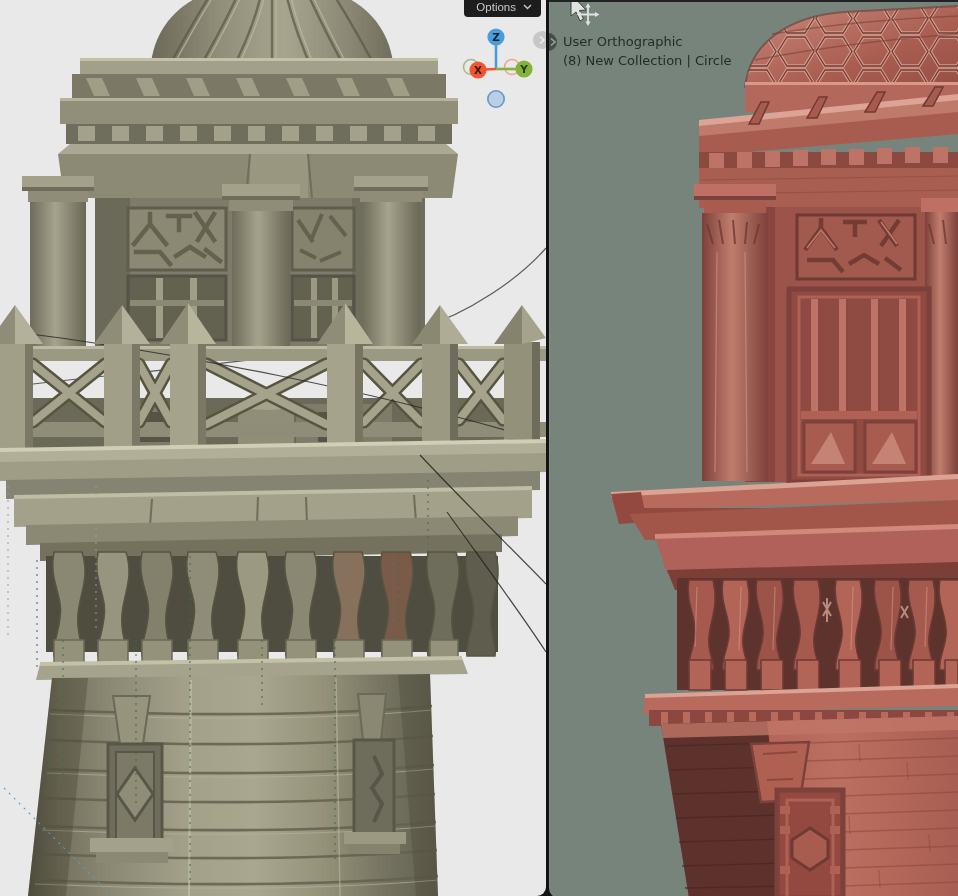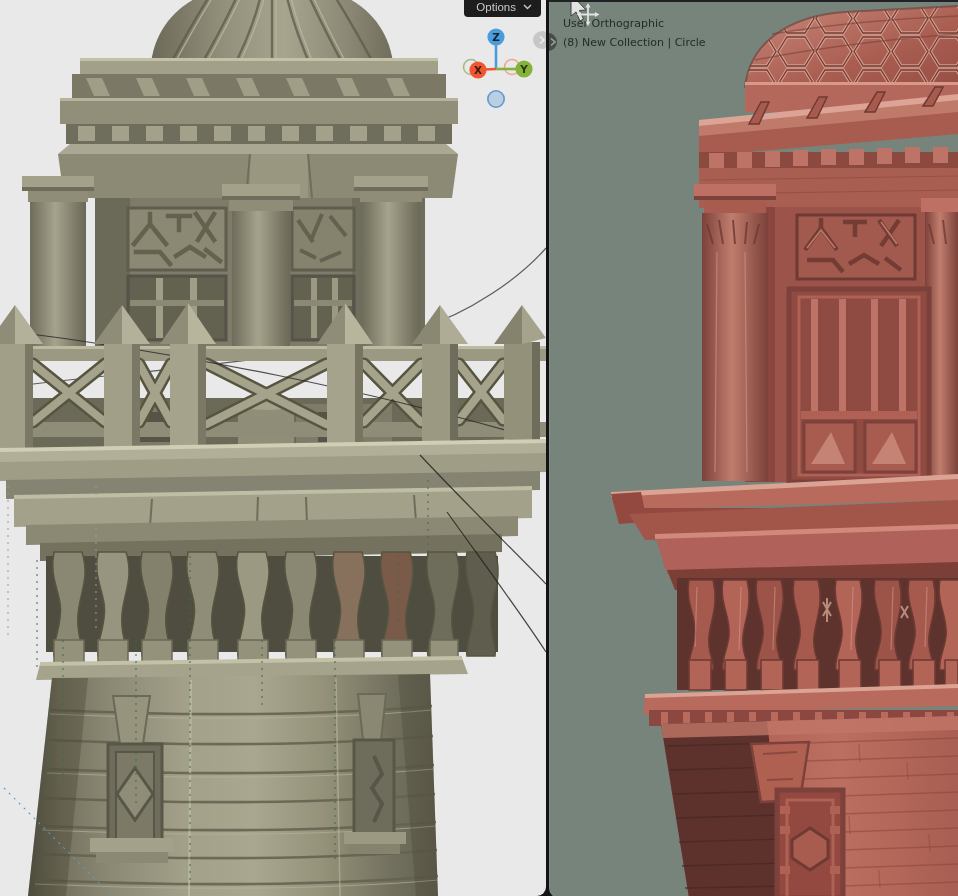--- a/index.html
+++ b/index.html
@@ -17,22 +17,22 @@
   .art{position:absolute;left:0;top:0;}
 
   .options-btn{position:absolute;top:-3px;right:5px;height:20px;
      background:var(--options-button-bg,#1d1d1d);color:var(--options-button-text,#c9c9c9);
      border:none;border-radius:0 0 4px 4px;font-size:11.5px;line-height:22px;
      padding:0 9px 0 12px;display:flex;align-items:center;gap:7px;cursor:default;}
   .options-btn .chev{width:9px;height:6px;}
 
   .gizmo{position:absolute;left:454px;top:24px;}
 
-  .overlay-text{position:absolute;left:14px;top:13px;color:var(--overlay-text,#242c26);
-     font-size:11px;line-height:18.5px;text-shadow:0 0 2px rgba(120,134,125,.6);}
+  .overlay-text{position:absolute;left:14px;top:31px;color:var(--overlay-text,#242c26);
+     font-size:13px;line-height:18.5px;text-shadow:0 0 2px rgba(120,134,125,.6);}
   .overlay-text div{white-space:nowrap;}
 
   .cursor{position:absolute;left:8px;top:0;}
 
   .toggle{position:absolute;top:31px;width:18px;height:18px;border-radius:50%;
      display:flex;align-items:center;justify-content:center;}
   .toggle svg{width:8px;height:10px;}
   .toggle-l{right:-5px;background:#c7c7c7;}
   .toggle-r{left:-10px;background:#454d47;}
 </style>

